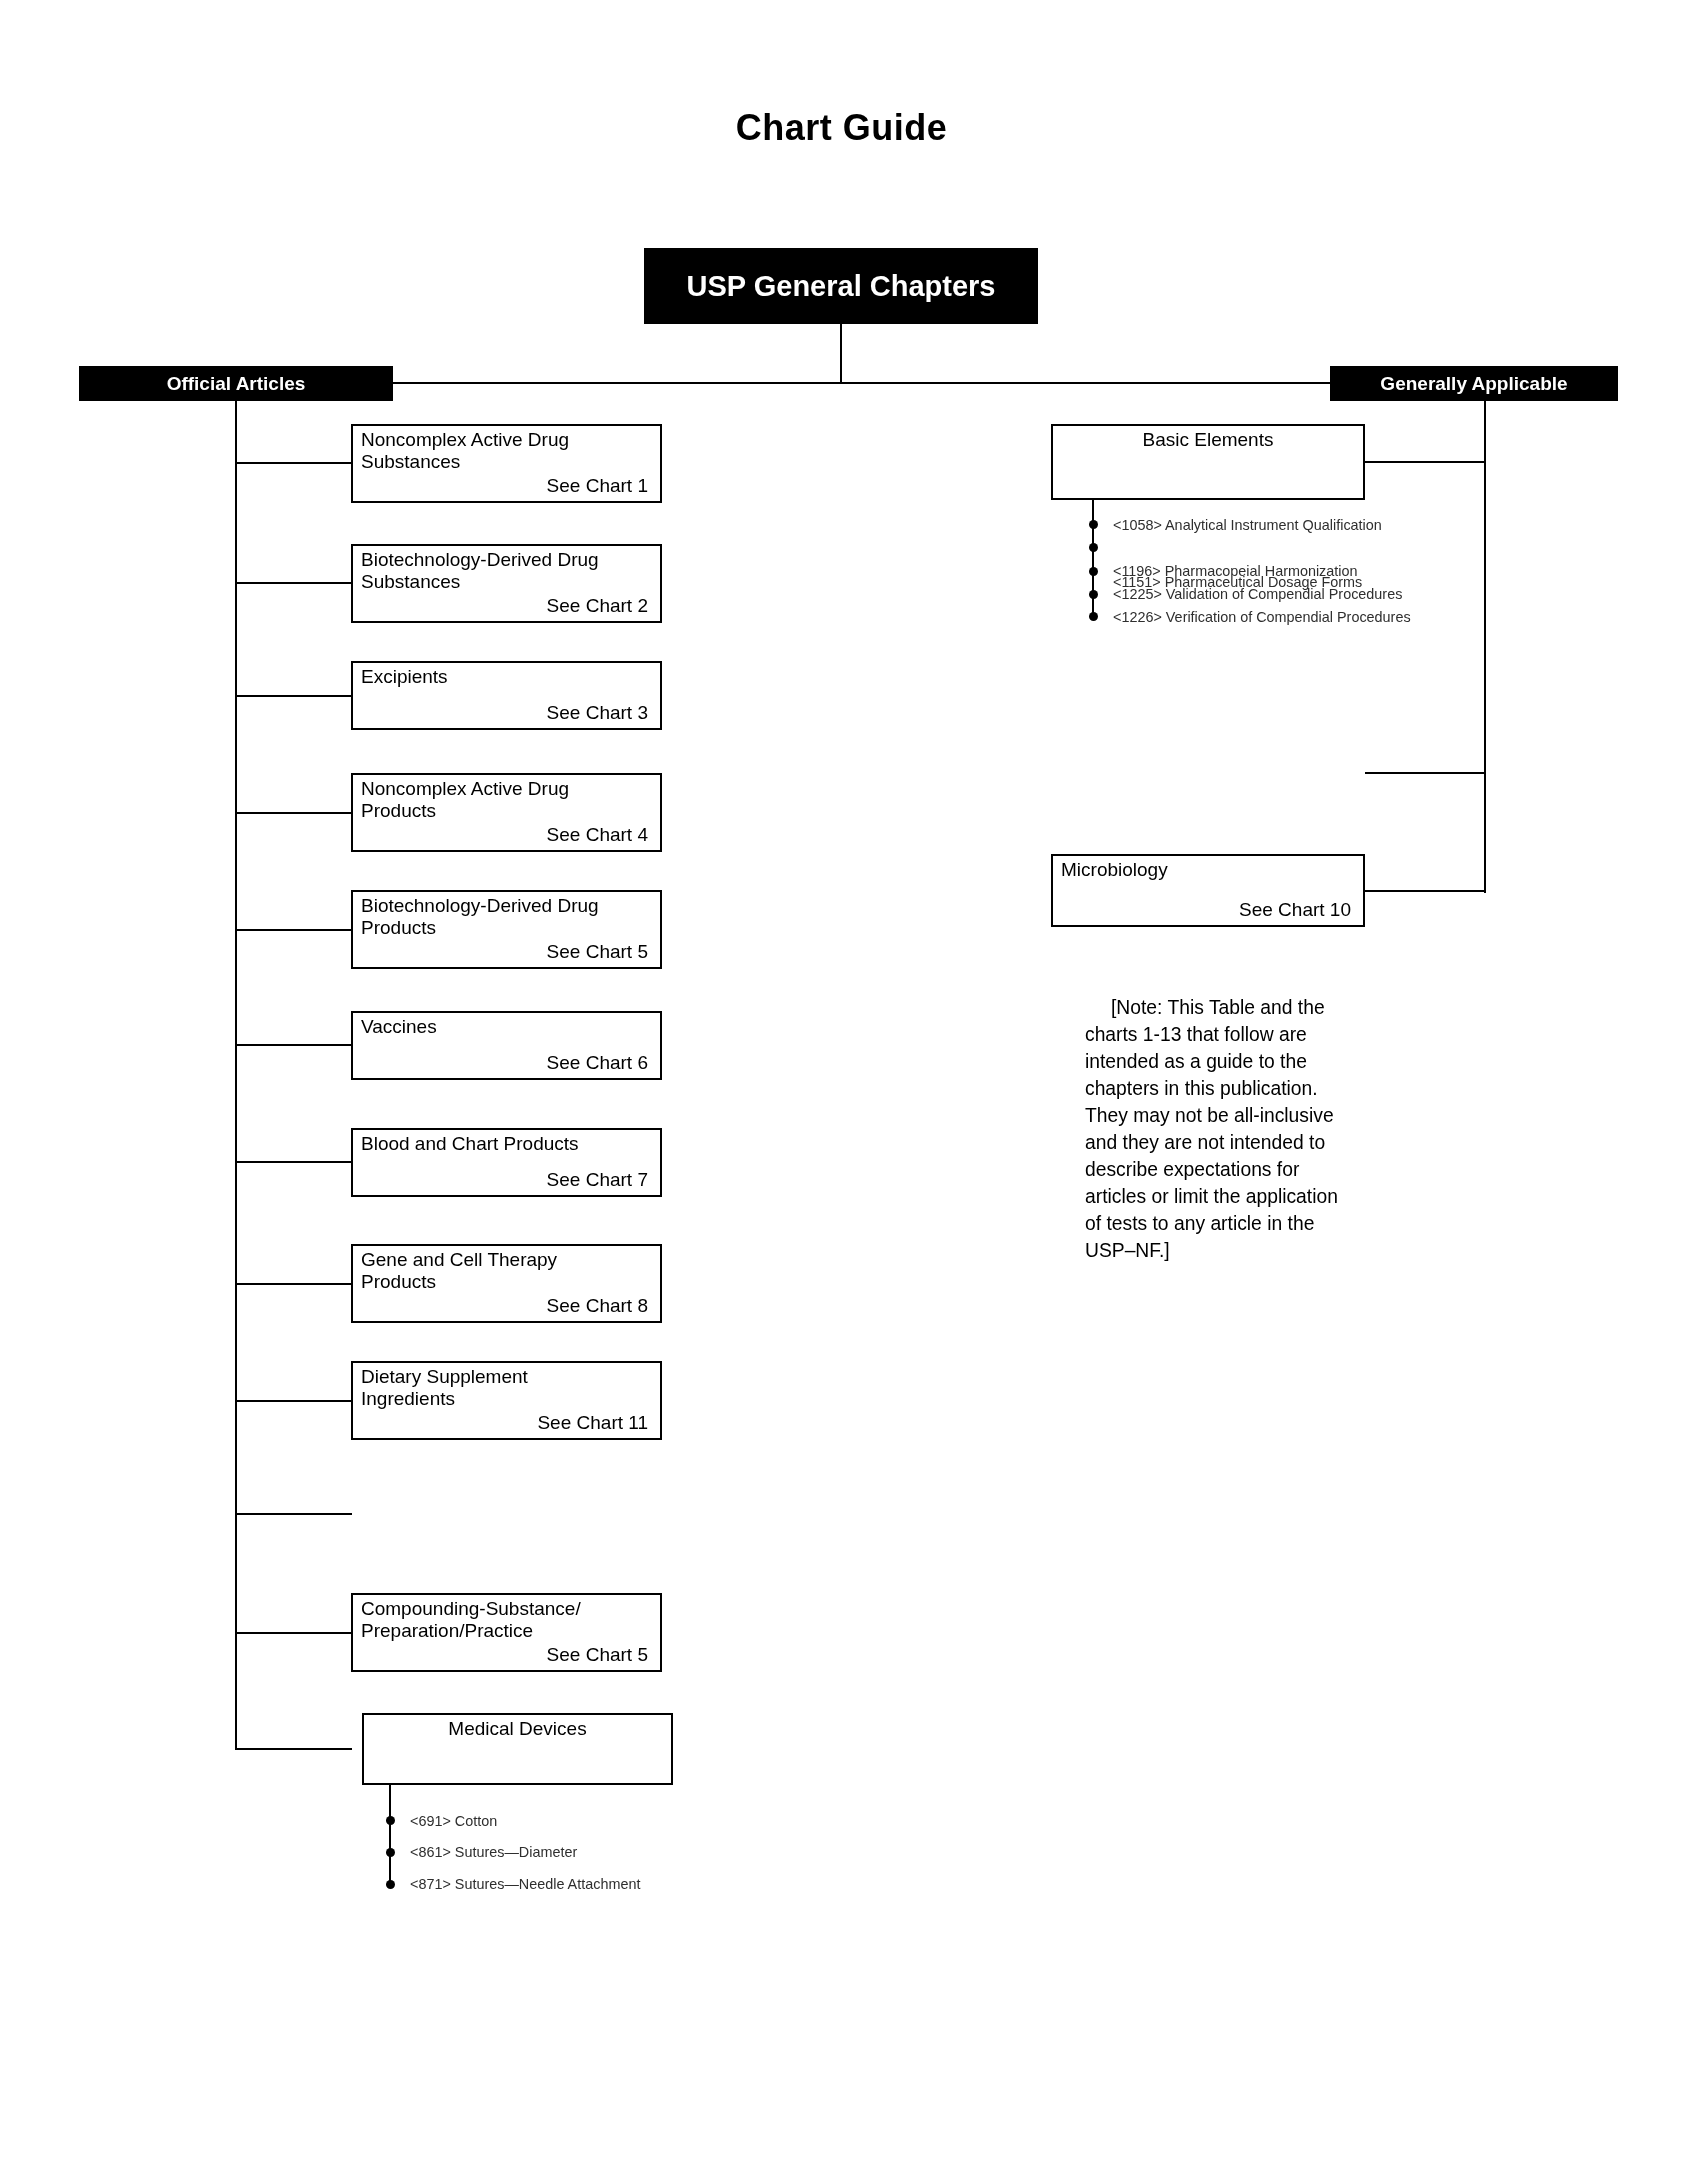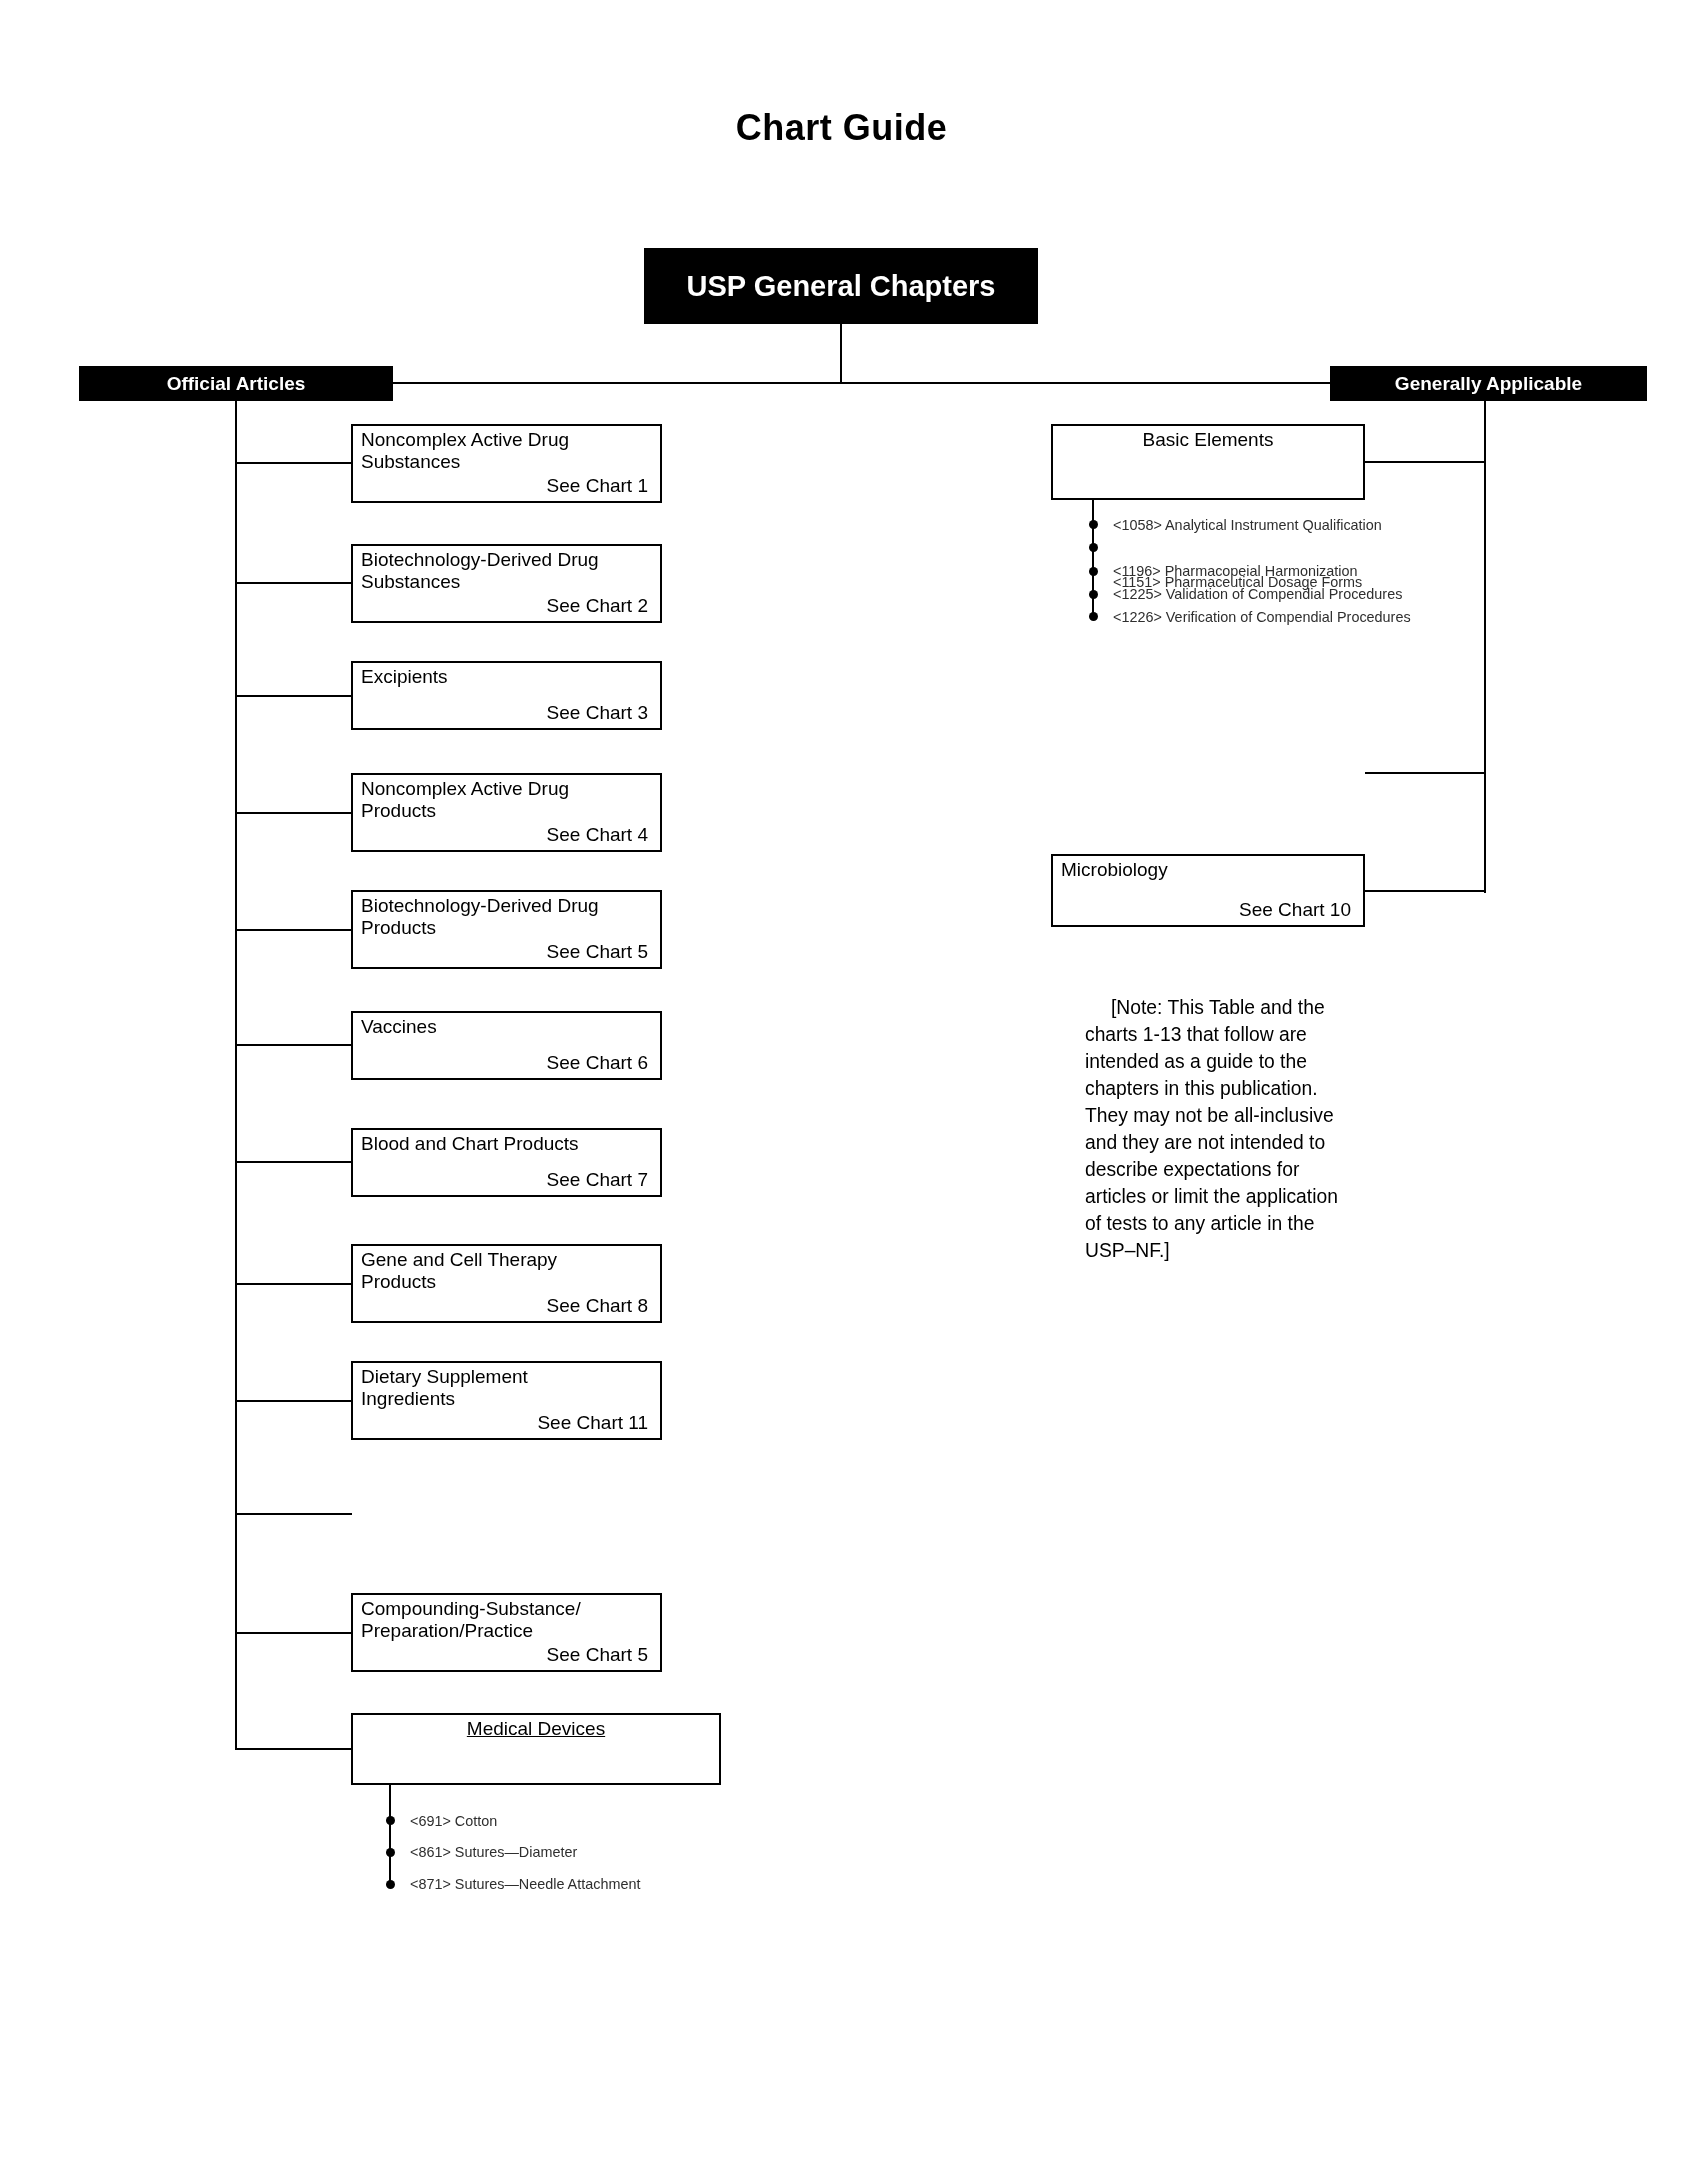--- a/index.html
+++ b/index.html
@@ -16,21 +16,21 @@
     background:#000; color:#fff; font-size:29px; font-weight:bold;
     display:flex; align-items:center; justify-content:center;
   }
 
   .bar {
     position:absolute; top:366px; height:35px;
     background:#000; color:#fff; font-size:19px; font-weight:bold;
     display:flex; align-items:center; justify-content:center;
   }
   .bar.left  { left:79px;   width:314px; }
-  .bar.right { left:1330px; width:317px; }
+  .bar.right { left:1330px; width:288px; }
 
   .line { position:absolute; background:#000; }
 
   .node-box {
     position:absolute; border:2px solid #000; background:#fff;
     font-size:19px; line-height:1.18; padding:3px 8px 4px 8px;
     display:flex; flex-direction:column; justify-content:space-between;
   }
   .node-box.centered { justify-content:flex-start; align-items:center; text-align:center; }
   .node-title { white-space:pre-line; }
@@ -118,21 +118,21 @@
       <div class="node-chart">See Chart 11</div>
     </div>
     <div class="line" style="left: 236px; top: 1513px; width: 116px; height: 2px;"></div>
     <div class="line" style="left: 236px; top: 1632px; width: 116px; height: 2px;"></div>
     <div class="node-box" style="left: 351px; top: 1593px; width: 311px; height: 79px;">
       <div class="node-title">Compounding-Substance/
 Preparation/Practice</div>
       <div class="node-chart">See Chart 5</div>
     </div>
     <div class="line" style="left: 236px; top: 1748px; width: 116px; height: 2px;"></div>
-    <div class="node-box centered" style="left: 351px; top: 1713px; width: 370px; height: 72px; text-decoration: underline;">
+    <div class="node-box centered" style="left: 362px; top: 1713px; width: 311px; height: 72px;">
       <div class="node-title">Medical Devices</div>
     </div>
     <div class="line" style="left: 1365px; top: 461px; width: 121px; height: 2px;"></div>
     <div class="node-box centered" style="left: 1051px; top: 424px; width: 314px; height: 76px;">
       <div class="node-title">Basic Elements</div>
     </div>
     <div class="line" style="left: 1365px; top: 772px; width: 121px; height: 2px;"></div>
     <div class="line" style="left: 1365px; top: 890px; width: 121px; height: 2px;"></div>
     <div class="node-box" style="left: 1051px; top: 854px; width: 314px; height: 73px;">
       <div class="node-title">Microbiology</div>

